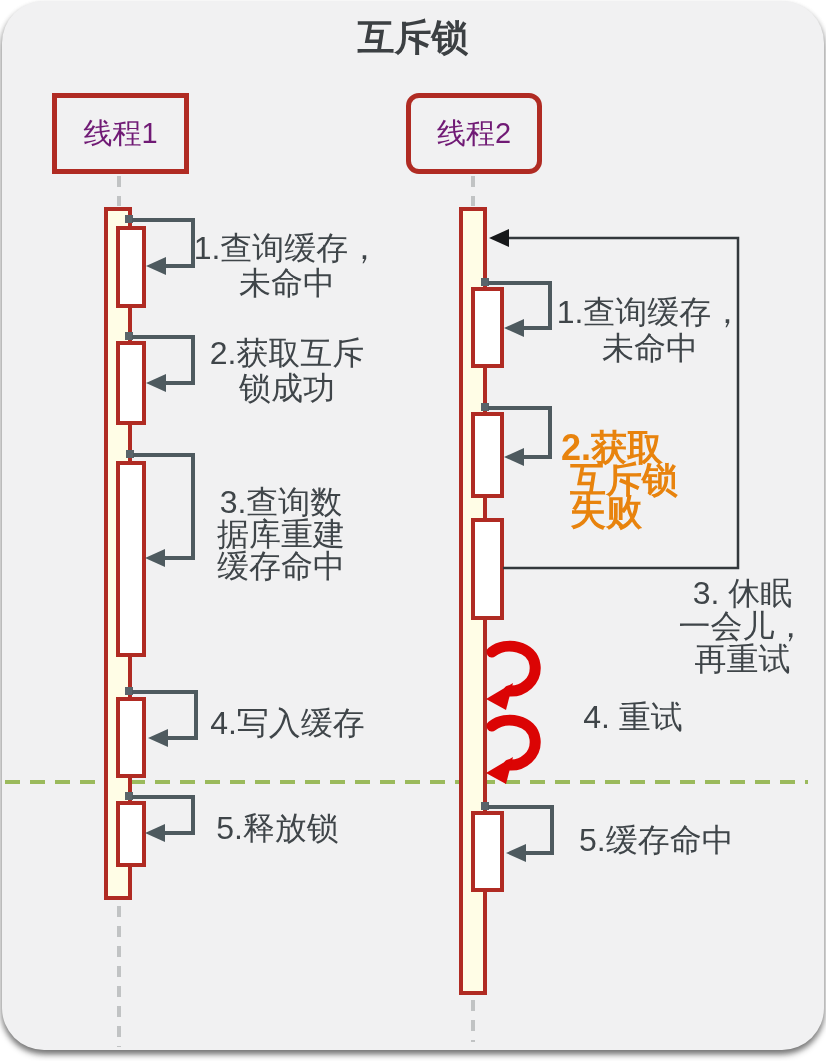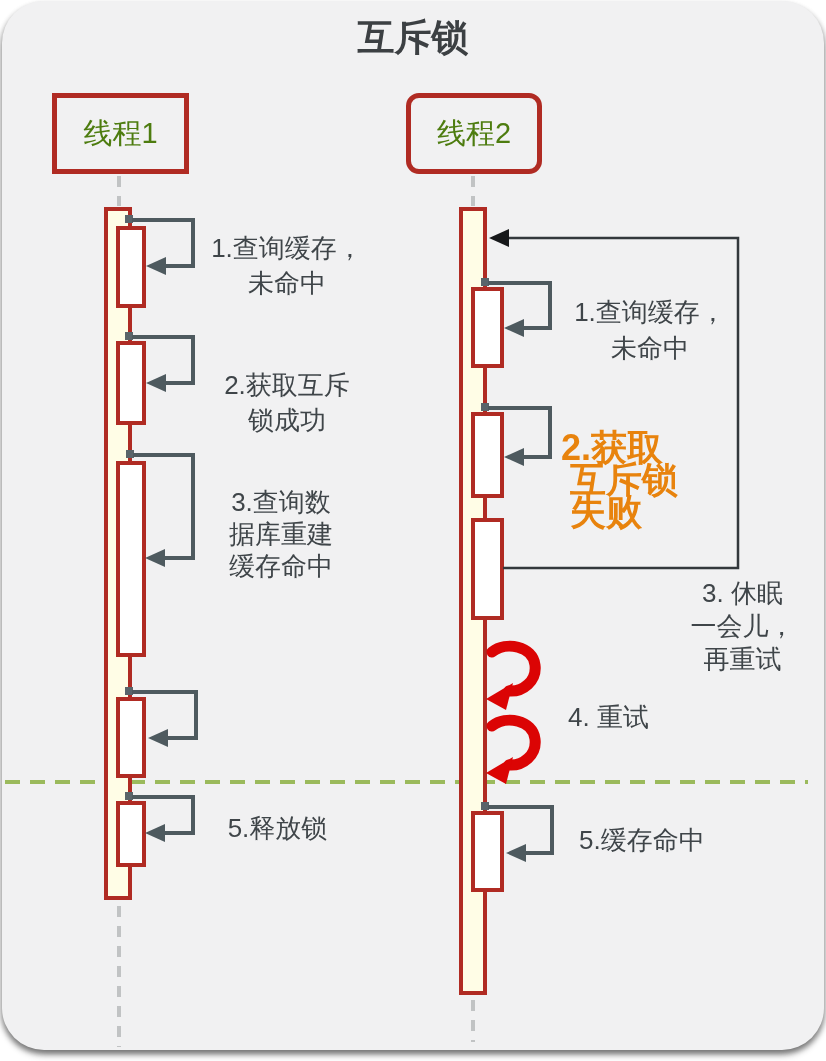--- a/index.html
+++ b/index.html
@@ -5,23 +5,23 @@
   html,body{margin:0;padding:0;background:#ffffff;}
   #stage{position:relative;width:826px;height:1061px;overflow:hidden;
          font-family:"Liberation Sans","DejaVu Sans",sans-serif;}
   #card{position:absolute;left:2px;top:1px;width:822px;height:1049px;
         border-radius:42px;background:var(--card-bg);
         box-shadow:0 5px 6px rgba(0,0,0,.38),-2px 3px 5px rgba(0,0,0,.14),2px 3px 5px rgba(0,0,0,.14);}
   svg.layer{position:absolute;left:0;top:0;width:826px;height:1061px;}
   #under{z-index:1}
   .block{position:absolute;z-index:2;box-sizing:border-box;}
   #over{z-index:3}
-  .label{position:absolute;z-index:4;color:var(--text);font-size:26px;line-height:35px;}
+  .label{position:absolute;z-index:4;color:var(--text);font-size:32px;line-height:35px;}
   .actor{display:flex;align-items:center;justify-content:center;
-         border:5px solid var(--red);color:#4d7c0f;font-size:29px;background:var(--card-bg);}
+         border:5px solid var(--red);color:#701a75;font-size:29px;background:var(--card-bg);}
   .bar{background:var(--yellow);border:4px solid var(--red);}
   .act{background:#ffffff;border:4px solid var(--red);}
   .center{text-align:center;}
   .orange{color:var(--orange);font-weight:700;font-size:36px;line-height:32px;}
   .indent{margin-left:9px;}
   .title{position:absolute;z-index:4;left:0;top:13px;width:100%;text-align:center;
          font-size:37px;font-weight:700;color:#3C4043;}
   .lifeline{stroke:var(--lifeline);stroke-width:4;stroke-dasharray:11 9;fill:none;}
   .greenline{stroke:var(--green);stroke-width:4;stroke-dasharray:15 10;fill:none;}
   .loop{stroke:var(--arrow);stroke-width:4;fill:none;}
@@ -125,46 +125,49 @@
     <g transform="translate(0,74)">
       <path class="redarrow" d="M492 652 C506 641 533 646 535 665 C537 681 523 692 509 691"></path>
       <polygon class="redhead" points="486,699 513,683 506,710"></polygon>
     </g>
   </svg>
 
   <div class="label center" style="left:192px;top:231px;width:190px;">
     <div>1.查询缓存，</div>
     <div>未命中</div>
   </div>
-  <div class="label center" style="left:192px;top:368px;width:190px;">
+  <div class="label center" style="left:192px;top:336px;width:190px;">
     <div>2.获取互斥</div>
     <div>锁成功</div>
   </div>
   <div class="label center" style="left:197px;top:486px;width:168px;line-height:32px;">
     <div>3.查询数</div>
     <div>据库重建</div>
     <div>缓存命中</div>
+  </div>
+  <div class="label center" style="left:205px;top:706px;width:165px;">
+    <div>4.写入缓存</div>
   </div>
   <div class="label center" style="left:195px;top:811px;width:165px;">
     <div>5.释放锁</div>
   </div>
 
   <div class="label center" style="left:545px;top:294px;width:210px;line-height:36px;">
     <div>1.查询缓存，</div>
     <div>未命中</div>
   </div>
   <div class="label orange" style="left:561px;top:432px;width:140px;">
     <div>2.获取</div>
     <div class="indent">互斥锁</div>
     <div class="indent">失败</div>
   </div>
   <div class="label center" style="left:670px;top:577px;width:145px;line-height:33px;">
     <div>3. 休眠</div>
     <div>一会儿，</div>
     <div>再重试</div>
   </div>
-  <div class="label" style="left:568px;top:700px;width:130px;">
+  <div class="label" style="left:568px;top:700px;width:130px;text-align:center;">
     <div>4. 重试</div>
   </div>
   <div class="label" style="left:579px;top:823px;width:160px;">
     <div>5.缓存命中</div>
   </div>
 </div>
 
 </body></html>

